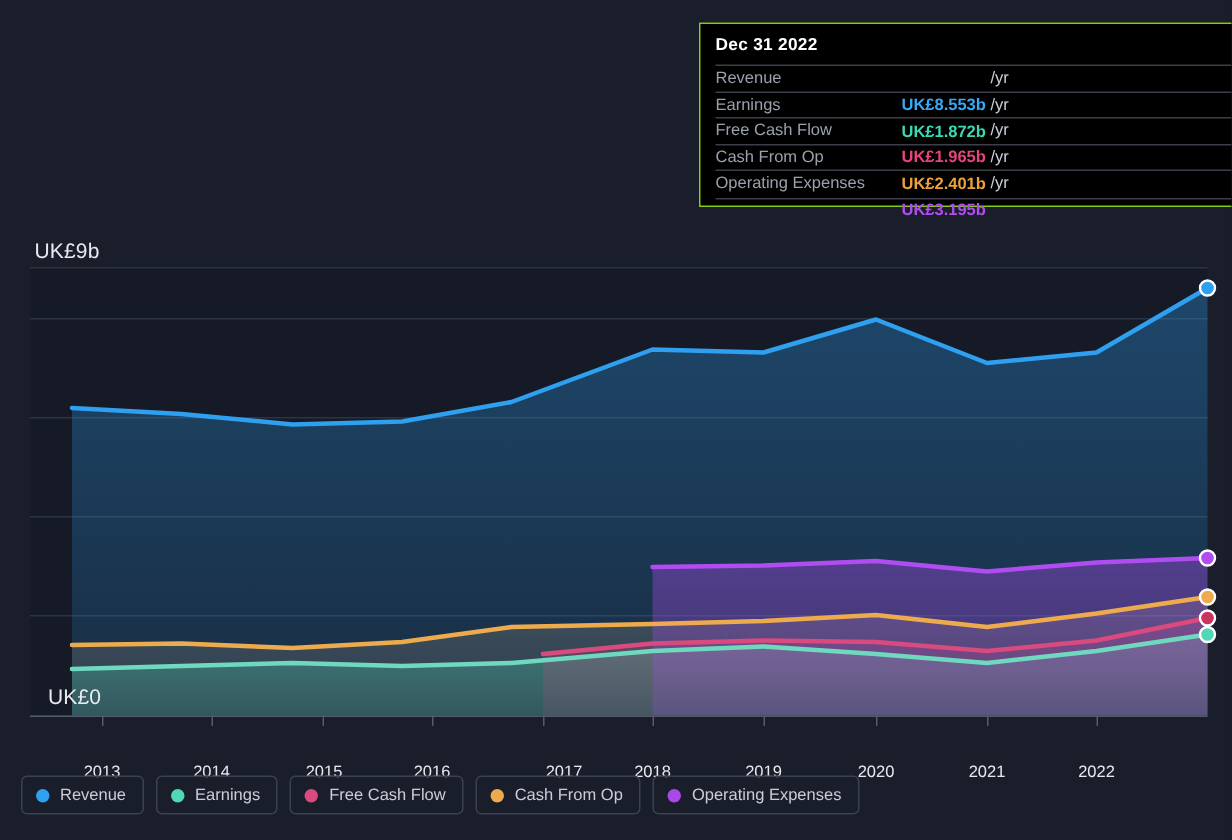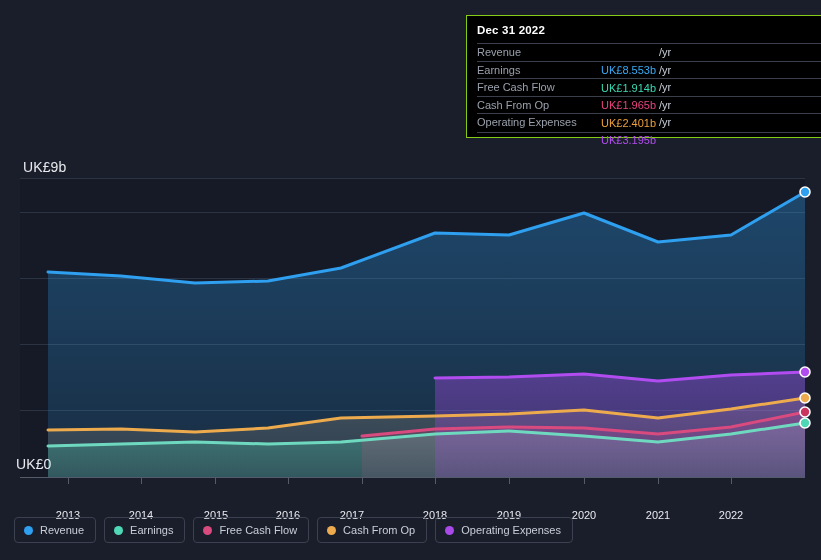--- a/index.html
+++ b/index.html
@@ -16,21 +16,21 @@
 
   
   .axis-label {
     position: absolute;
     color: #e9eaee;
     font-size: 14px;
     letter-spacing: .1px;
     white-space: nowrap;
   }
   #y-top-label { left: 23px; top: 159px; }
-  #y-zero-label { left: 16px; top: 456px; }
+  #y-zero-label { left: 32px; top: 456px; }
   .x-tick {
     position: absolute;
     top: 509px;
     transform: translateX(-50%);
     color: #e9eaee;
     font-size: 11px;
     white-space: nowrap;
   }
 
   
@@ -52,21 +52,21 @@
   .tt-row {
     display: flex;
     align-items: center;
     border-top: 1px solid #3a3f4b;
     height: 17.5px;
     font-size: 11px;
     white-space: nowrap;
   }
   .tt-row.noline { border-top: none; }
   .tt-label { color: #9aa0ac; width: 124px; flex: 0 0 124px; }
-  .tt-val { font-weight: normal; margin-top: 36px; }
+  .tt-val { font-weight: bold; margin-top: 36px; }
   .tt-unit { color: #c9ced8; font-weight: normal; padding-left: 3px; }
   .tt-margin-val { color: #ffffff; font-weight: bold; }
   .tt-margin-txt { color: #c9ced8; padding-left: 3px; }
   #tt-bottomrule {
     border-top: 1px solid #3a3f4b;
     height: 0; margin-top: 1px;
   }
 
   
   #legend {
@@ -171,40 +171,40 @@
   </svg>
 
   <div class="axis-label" id="y-top-label">UK£9b</div>
   <div class="axis-label" id="y-zero-label">UK£0</div>
 
   <div id="x-ticks">
     <div class="x-tick" style="left:68px">2013</div>
     <div class="x-tick" style="left:141px">2014</div>
     <div class="x-tick" style="left:216px">2015</div>
     <div class="x-tick" style="left:288px">2016</div>
-    <div class="x-tick" style="left:352px">2017</div>
+    <div class="x-tick" style="left:376px">2017</div>
     <div class="x-tick" style="left:435px">2018</div>
     <div class="x-tick" style="left:509px">2019</div>
     <div class="x-tick" style="left:584px">2020</div>
     <div class="x-tick" style="left:658px">2021</div>
     <div class="x-tick" style="left:731px">2022</div>
   </div>
 
   <div id="tooltip">
     <div id="tooltip-title">Dec 31 2022</div>
 
     <div class="tt-row">
       <span class="tt-label">Revenue</span>
       <span class="tt-val" style="color:#39a9f4">UK£8.553b</span>
       <span class="tt-unit">/yr</span>
     </div>
 
     <div class="tt-row">
       <span class="tt-label">Earnings</span>
-      <span class="tt-val" style="color:#3ad9b4">UK£1.914b</span>
+      <span class="tt-val" style="color:#3ad9b4">UK£1.872b</span>
       <span class="tt-unit">/yr</span>
     </div>
 
 
     <div class="tt-row">
       <span class="tt-label">Free Cash Flow</span>
       <span class="tt-val" style="color:#e8437f">UK£1.965b</span>
       <span class="tt-unit">/yr</span>
     </div>
 

